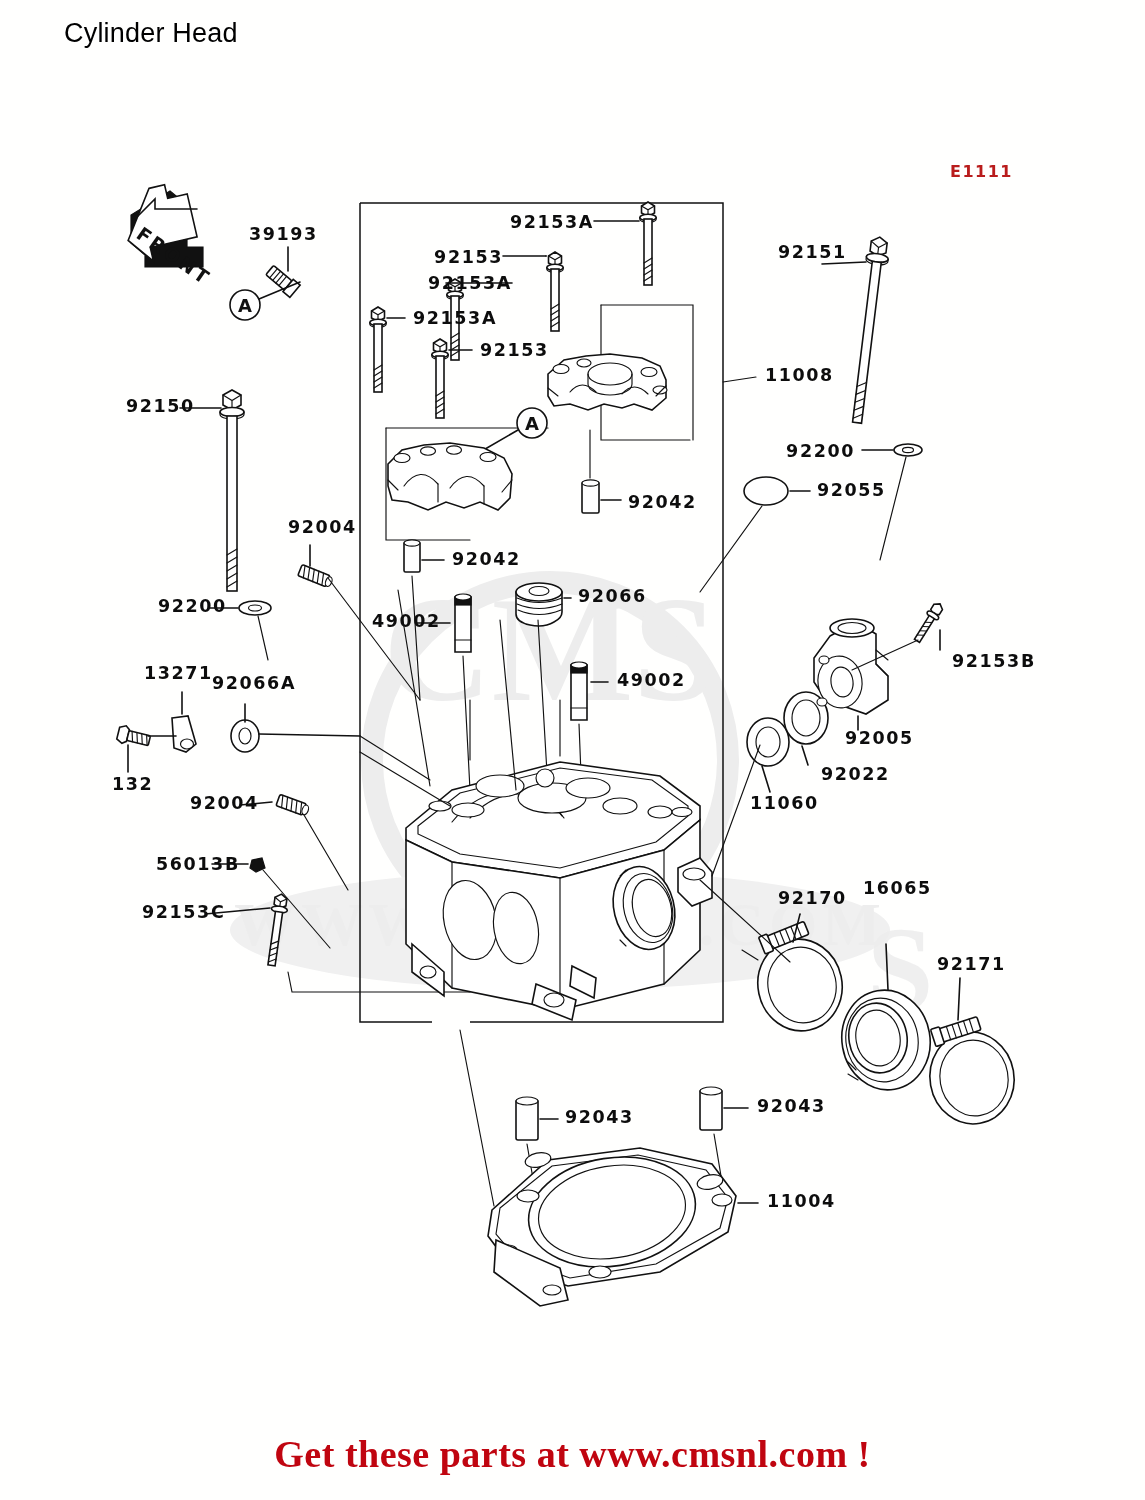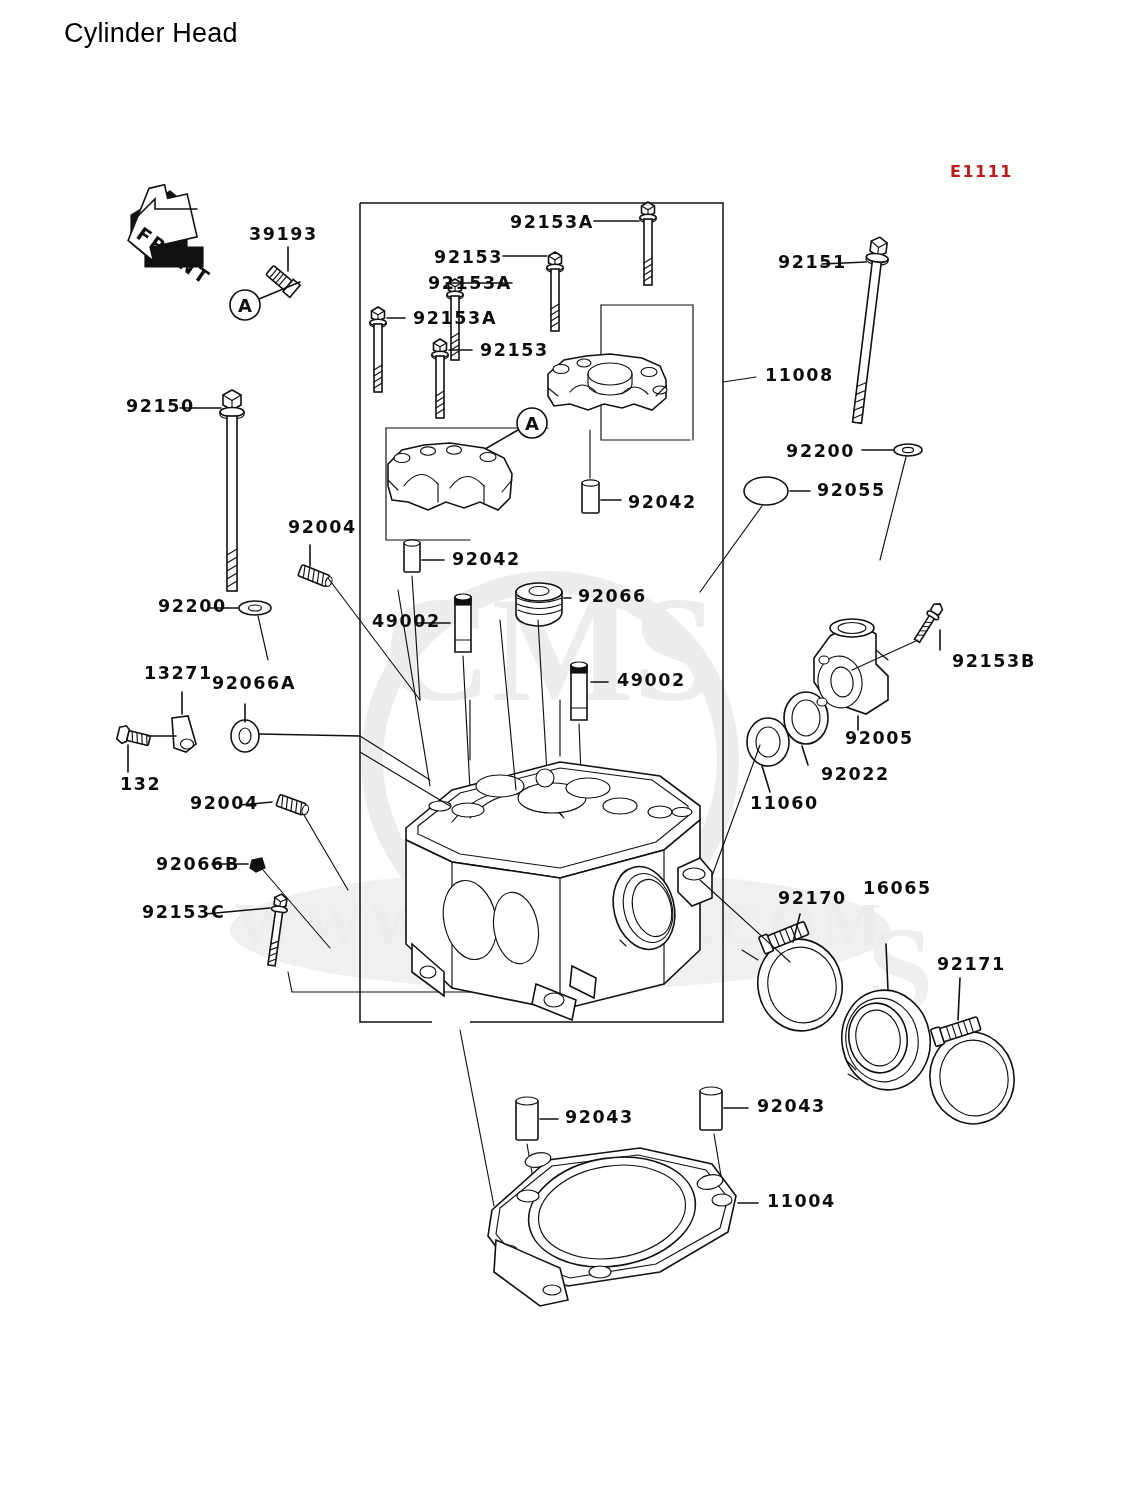--- a/index.html
+++ b/index.html
@@ -529,43 +529,44 @@
       </g>
     </svg>
   </div>
 
   <div class="plabel" style="left:249px; top:226px;">39193</div>
   <div class="plabel r" style="left:594px; top:214px;">92153A</div>
   <div class="plabel r" style="left:503px; top:249px;">92153</div>
   <div class="plabel r" style="left:512px; top:275px;">92153A</div>
   <div class="plabel" style="left:413px; top:310px;">92153A</div>
   <div class="plabel" style="left:480px; top:342px;">92153</div>
-  <div class="plabel" style="left:778px; top:254px;">92151</div>
+  <div class="plabel" style="left:778px; top:244px;">92151</div>
   <div class="plabel" style="left:765px; top:367px;">11008</div>
   <div class="plabel" style="left:126px; top:398px;">92150</div>
   <div class="plabel r" style="left:855px; top:443px;">92200</div>
   <div class="plabel" style="left:817px; top:482px;">92055</div>
   <div class="plabel" style="left:628px; top:494px;">92042</div>
   <div class="plabel" style="left:288px; top:519px;">92004</div>
   <div class="plabel" style="left:452px; top:551px;">92042</div>
   <div class="plabel" style="left:578px; top:588px;">92066</div>
   <div class="plabel" style="left:158px; top:598px;">92200</div>
   <div class="plabel" style="left:372px; top:613px;">49002</div>
   <div class="plabel" style="left:144px; top:665px;">13271</div>
   <div class="plabel" style="left:212px; top:675px;">92066A</div>
   <div class="plabel" style="left:617px; top:672px;">49002</div>
   <div class="plabel" style="left:952px; top:653px;">92153B</div>
   <div class="plabel" style="left:845px; top:730px;">92005</div>
-  <div class="plabel" style="left:112px; top:776px;margin-left:8px;">132</div>
+  <div class="plabel" style="left:112px; top:776px;">132</div>
   <div class="plabel" style="left:789px; top:766px;margin-left:32px;">92022</div>
   <div class="plabel" style="left:750px; top:795px;">11060</div>
   <div class="plabel" style="left:190px; top:795px;">92004</div>
-  <div class="plabel" style="left:156px; top:856px;">92066B</div>
+  <div class="plabel" style="left:156px; top:856px;">56013B</div>
   <div class="plabel" style="left:142px; top:904px;">92153C</div>
   <div class="plabel" style="left:778px; top:890px;">92170</div>
   <div class="plabel" style="left:863px; top:880px;">16065</div>
   <div class="plabel" style="left:937px; top:956px;">92171</div>
   <div class="plabel" style="left:565px; top:1109px;">92043</div>
   <div class="plabel" style="left:757px; top:1098px;">92043</div>
   <div class="plabel" style="left:767px; top:1193px;">11004</div>
 
+  <div id="footer-cta">Get these parts at www.cmsnl.com !</div>
 
 </div>
 
 </body></html>

